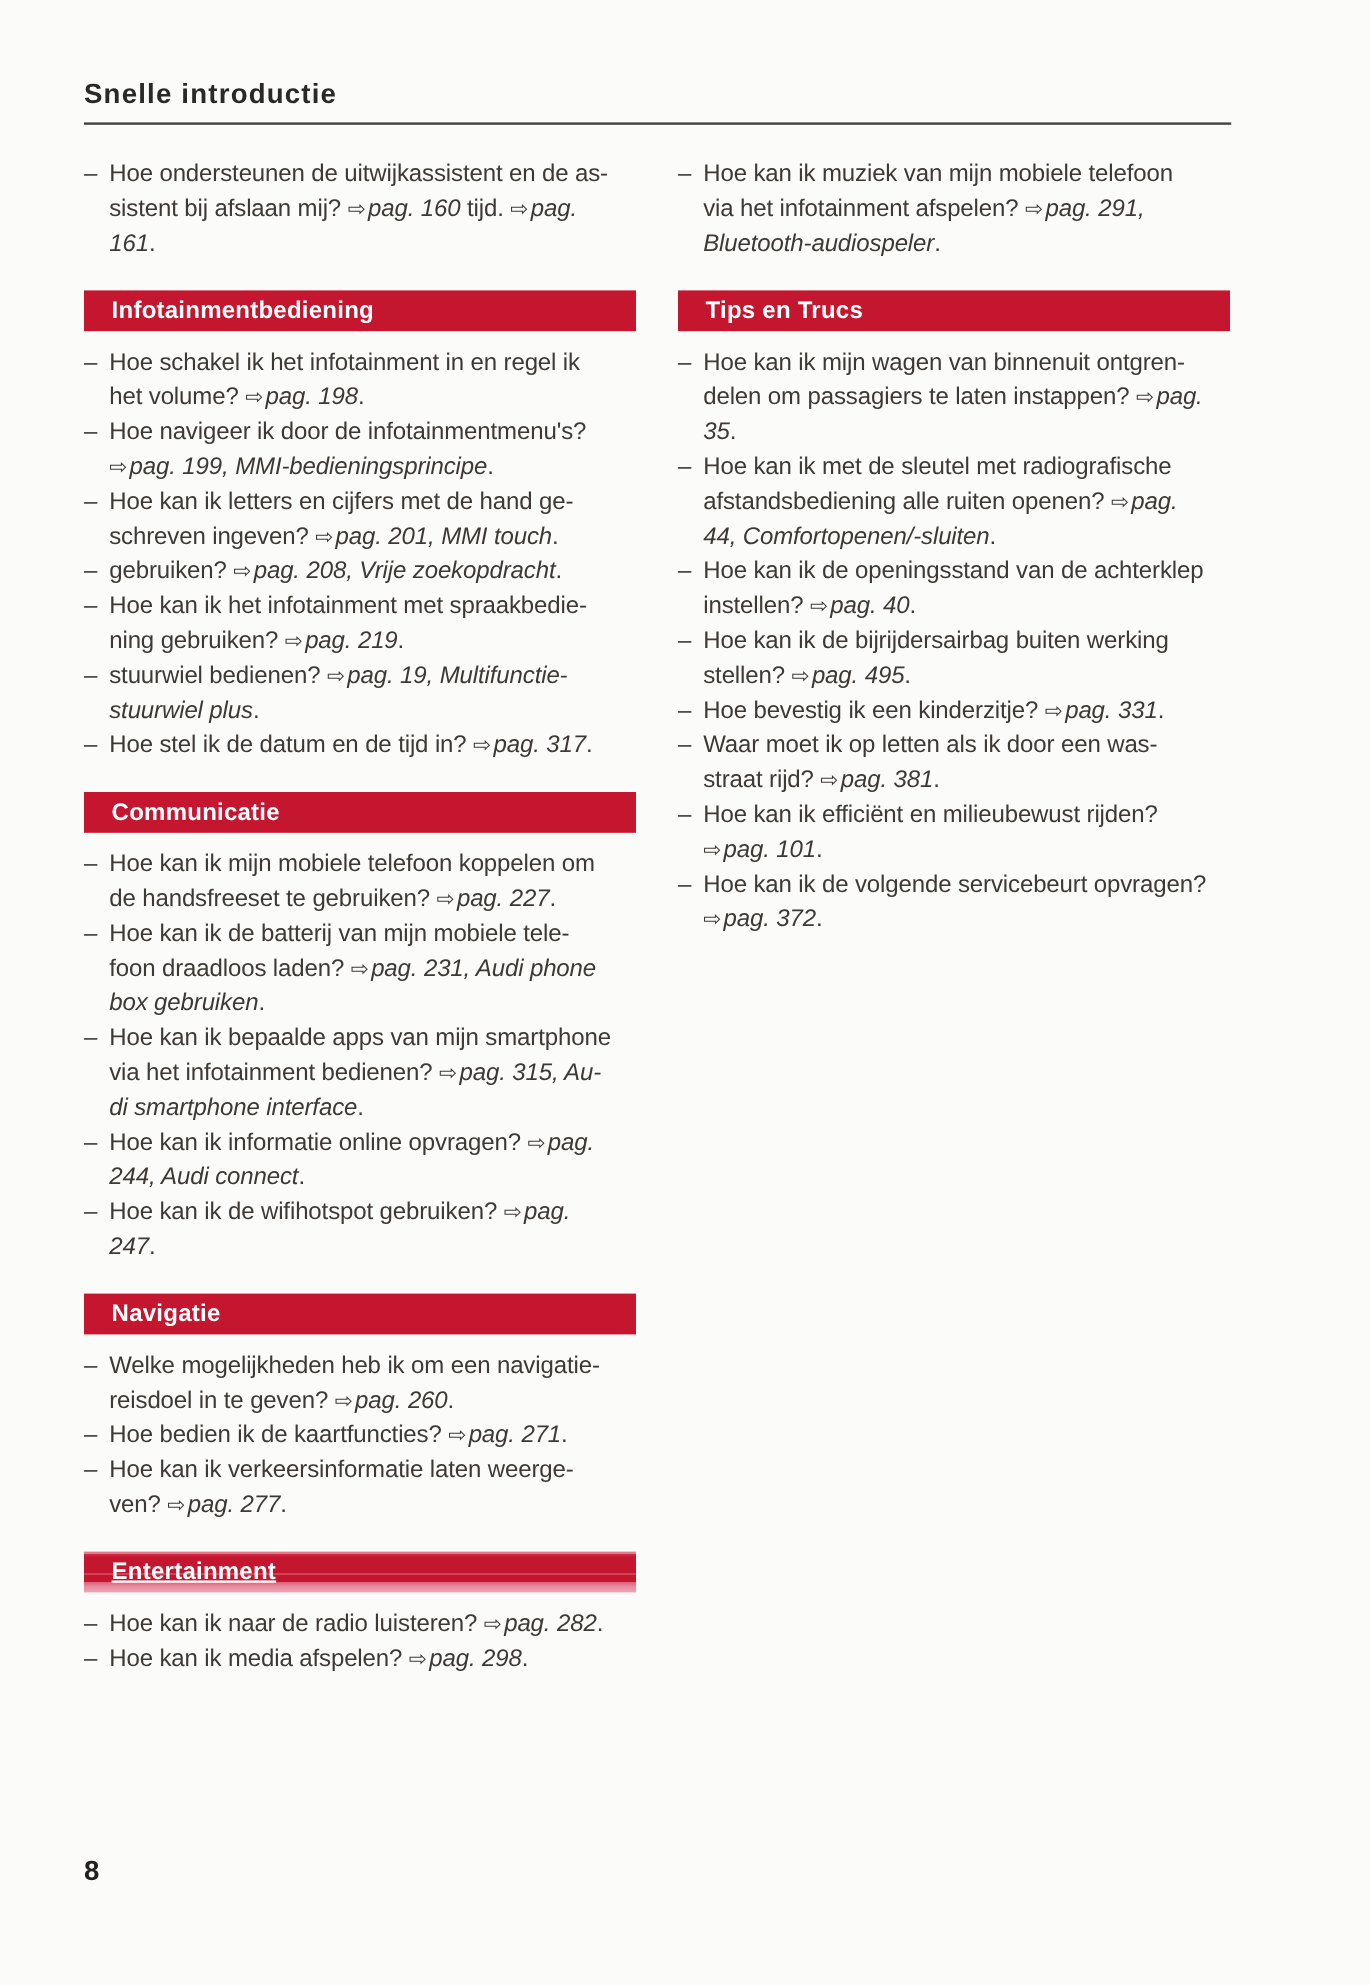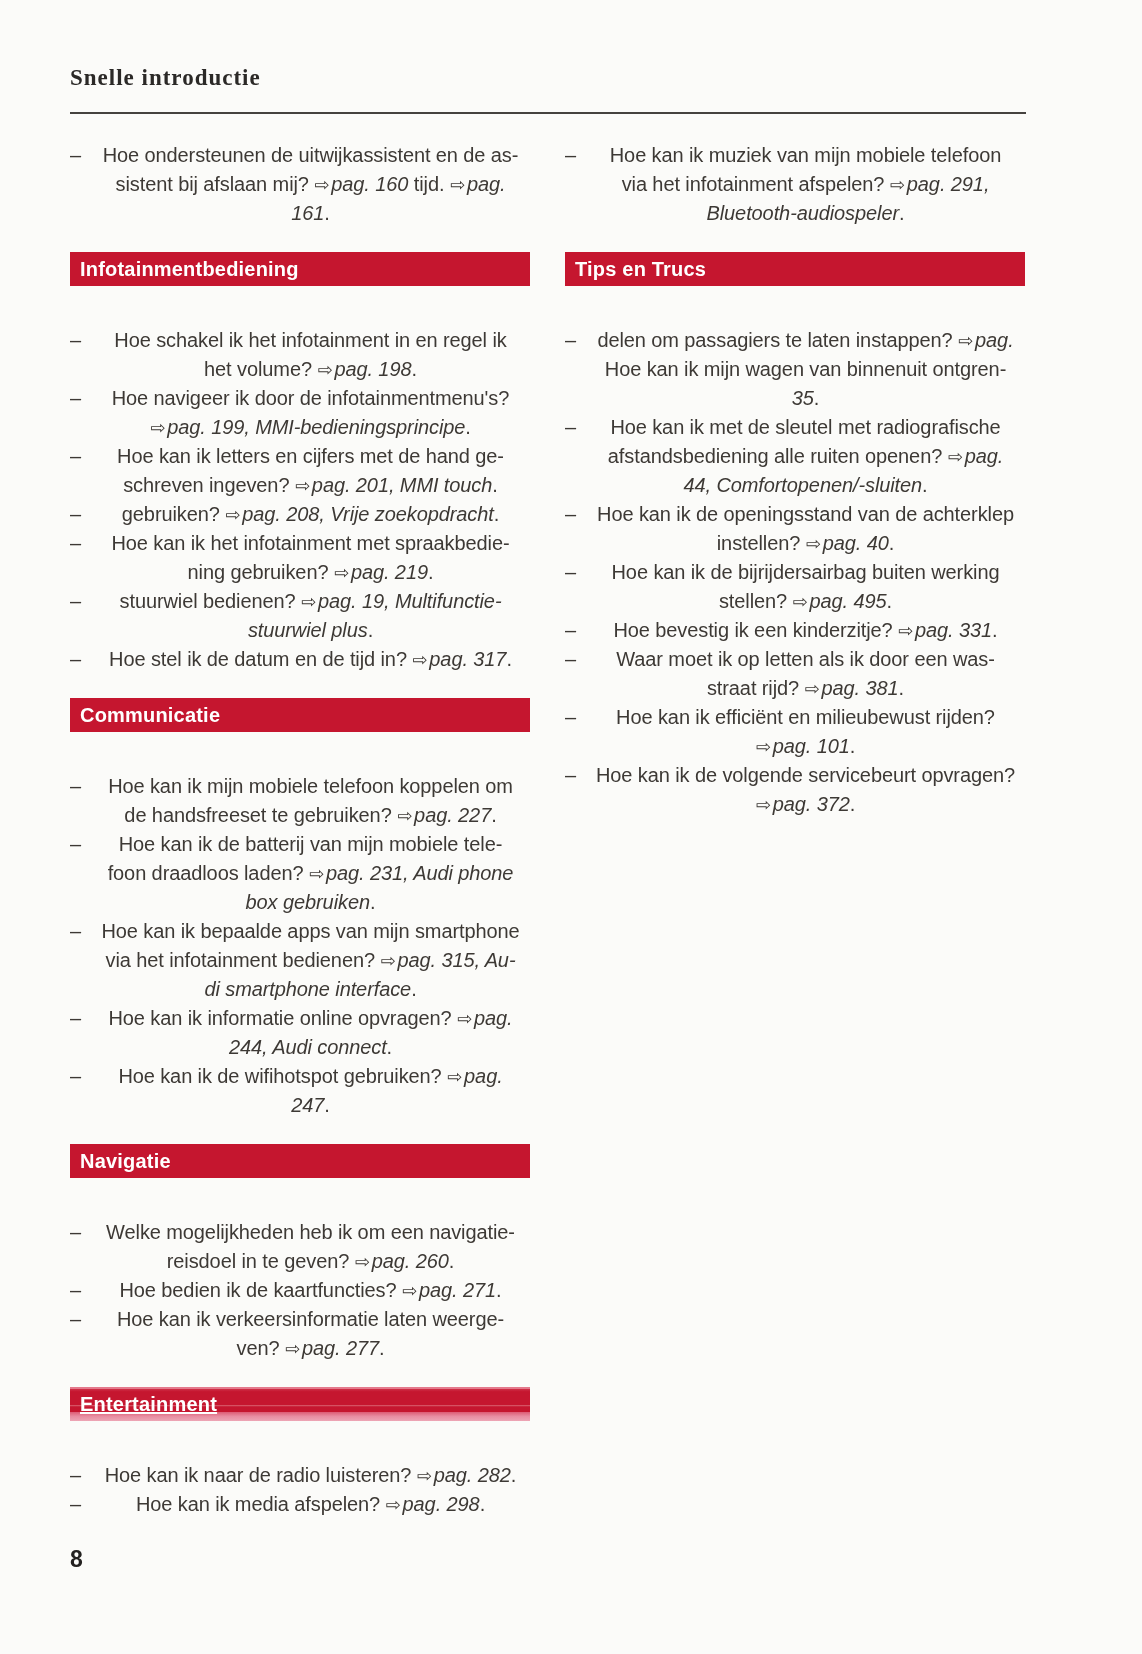--- a/index.html
+++ b/index.html
@@ -18,49 +18,48 @@
     height: 1654px;
   }
   .content {
     position: absolute;
     left: 70px;
     top: 64px;
     width: 956px;
   }
   .doc-header {
     border-bottom: 2px solid #45423f;
-    padding-bottom: 20px;
-    font-family: Liberation Serif, serif;
+    padding-bottom: 10px;
   }
   .doc-title {
     font-size: 23px;
     font-weight: bold;
     letter-spacing: 1px;
     color: #2b2927;
     line-height: 28px;
   }
   .columns {
     display: flex;
     gap: 35px;
     margin-top: 27px;
   }
   .column {
     width: 460px;
     flex: 0 0 460px;
   }
   .section-bar {
-    margin: 24px 0 40px 0;
+    margin: 24px 0 12px 0;
     height: 34px;
     background: #c5162f;
     display: flex;
     align-items: center;
     font-size: 20px;
     font-weight: bold;
     color: #ffffff;
-    padding-left: 10px;
+    padding-left: 23px;
     box-sizing: border-box;
     letter-spacing: 0.2px;
   }
   
   [data-column="0"] h2.section-bar:last-of-type {
     background: linear-gradient(to bottom,
       #e4798c 0%, #e4798c 7%,
       #cd2c44 7%, #c5162f 14%,
       #c5162f 52%, #d95f6e 55%,
       #c5162f 58%, #c5162f 74%,
@@ -80,21 +79,20 @@
     top: 0;
     line-height: 29px;
     font-size: 20px;
   }
   .line {
     height: 29px;
     line-height: 29px;
     font-size: 20px;
     white-space: nowrap;
     letter-spacing: -0.1px;
-    text-align: center;
   }
   .ref { font-style: italic; }
   .arrow {
     font-style: normal;
     font-family: "DejaVu Sans", sans-serif;
     font-size: 18px;
     margin-right: 2px;
   }
   .page-number {
     position: absolute;
@@ -234,22 +232,22 @@
               <div class="line"><span>via het infotainment afspelen? </span><span class="arrow">⇨</span><span class="ref">pag. 291,</span></div>
               <div class="line"><span class="ref">Bluetooth-audiospeler</span><span>.</span></div>
             </div>
           </div>
           <h2 class="section-bar">
             <span>Tips en Trucs</span>
           </h2>
           <div class="bullet-list">
             <div class="bullet-item">
               <span class="dash">–</span>
+              <div class="line"><span>Hoe kan ik mijn wagen van binnenuit ontgren-</span></div>
               <div class="line"><span>delen om passagiers te laten instappen? </span><span class="arrow">⇨</span><span class="ref">pag.</span></div>
-              <div class="line"><span>Hoe kan ik mijn wagen van binnenuit ontgren-</span></div>
               <div class="line"><span class="ref">35</span><span>.</span></div>
             </div>
             <div class="bullet-item">
               <span class="dash">–</span>
               <div class="line"><span>Hoe kan ik met de sleutel met radiografische</span></div>
               <div class="line"><span>afstandsbediening alle ruiten openen? </span><span class="arrow">⇨</span><span class="ref">pag.</span></div>
               <div class="line"><span class="ref">44, Comfortopenen/-sluiten</span><span>.</span></div>
             </div>
             <div class="bullet-item">
               <span class="dash">–</span>

